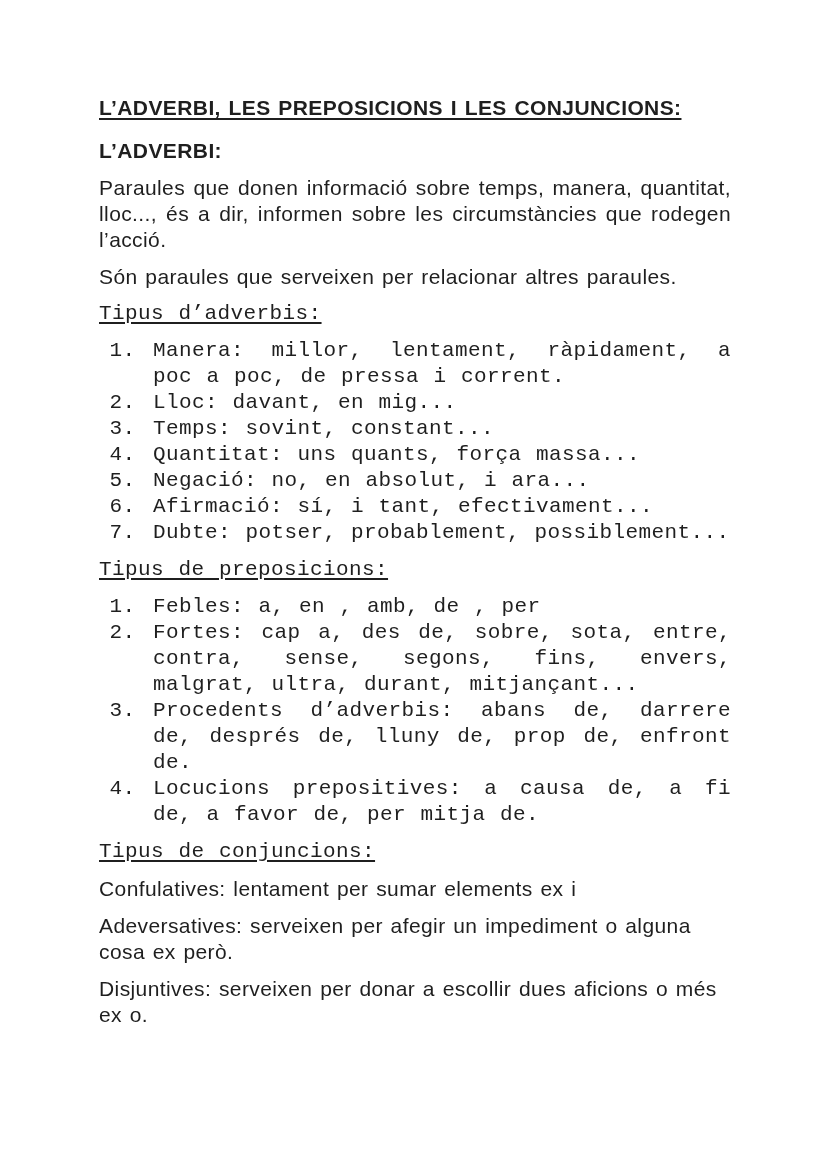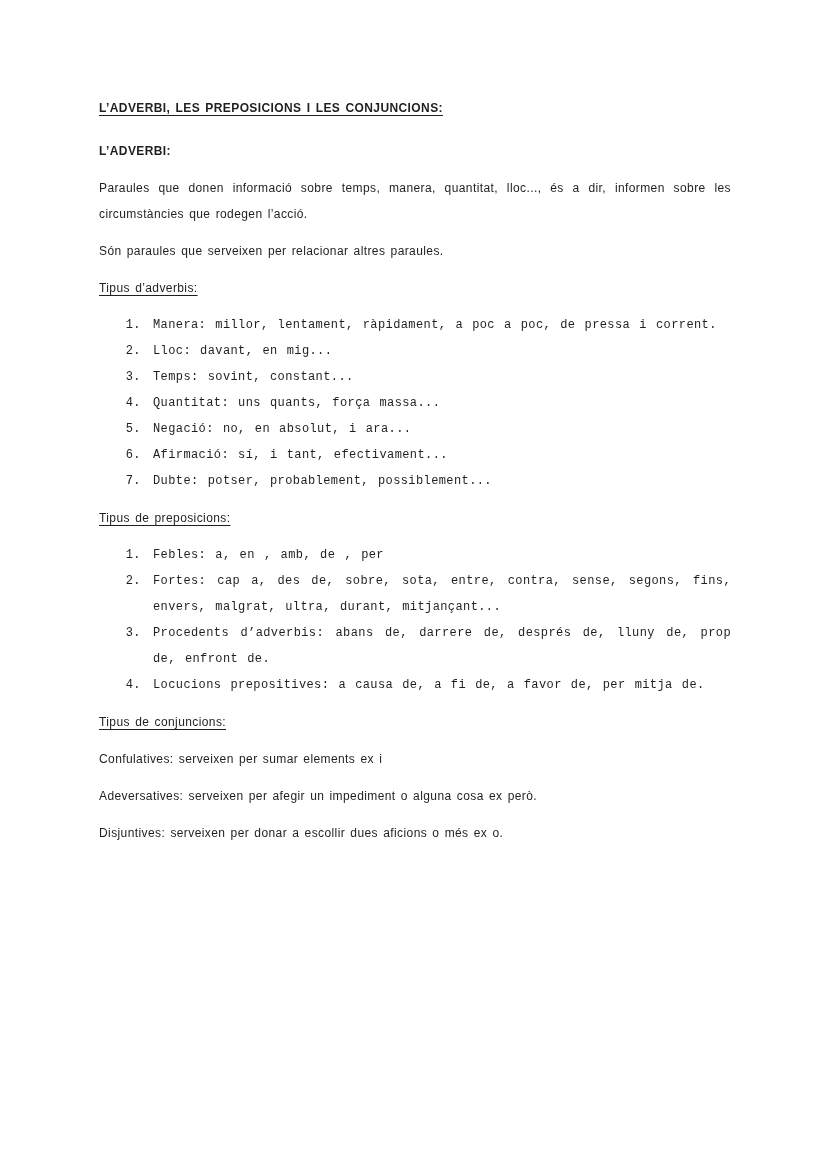--- a/index.html
+++ b/index.html
@@ -17,36 +17,37 @@
     font-family: "Liberation Sans", sans-serif;
     font-size: 15.5px;
     line-height: 26px;
     letter-spacing: 0.4px;
     word-spacing: 1.5px;
     color: #1f1f1f;
     overflow: hidden;
   }
   .page h1, .page h2, .page p, .page ol {
     margin: 0 0 11px 0;
-    font-size: 12px;
+    font-size: 21px;
     line-height: 26px;
     font-weight: 400;
   }
   h1.doc-title {
     font-weight: 700;
     text-decoration: underline;
     text-underline-offset: 3px;
     margin-bottom: 17px;
   }
   h2.bold-heading {
     font-weight: 700;
   }
   .sub-heading {
     text-decoration: underline;
     text-underline-offset: 3px;
+    font-family: Liberation Mono, monospace;
   }
   .justified {
     text-align: justify;
   }
   ol.num-list {
     padding-left: 51px;
   }
   ol.num-list li {
     margin: 0;
     padding-left: 3px;
@@ -87,20 +88,20 @@
 
   <ol class="num-list">
     <li>Febles: a, en , amb, de , per</li>
     <li>Fortes: cap a, des de, sobre, sota, entre, contra, sense, segons, fins, envers, malgrat, ultra, durant, mitjançant...</li>
     <li>Procedents d’adverbis: abans de, darrere de, després de, lluny de, prop de, enfront de.</li>
     <li>Locucions prepositives: a causa de, a fi de, a favor de, per mitja de.</li>
   </ol>
 
   <p class="sub-heading">Tipus de conjuncions:</p>
 
-  <p><span class="lead-in">Confulatives:</span> <span>serveixen per sumar elements ex i</span></p>
+  <p><span class="lead-in">Confulatives:</span> <span>lentament per sumar elements ex i</span></p>
 
   <p><span class="lead-in">Adeversatives:</span> <span>serveixen per afegir un impediment o alguna cosa ex però.</span></p>
 
   <p><span class="lead-in">Disjuntives:</span> <span>serveixen per donar a escollir dues aficions o més ex o.</span></p>
 
 
 </div>
 
 </body></html>

